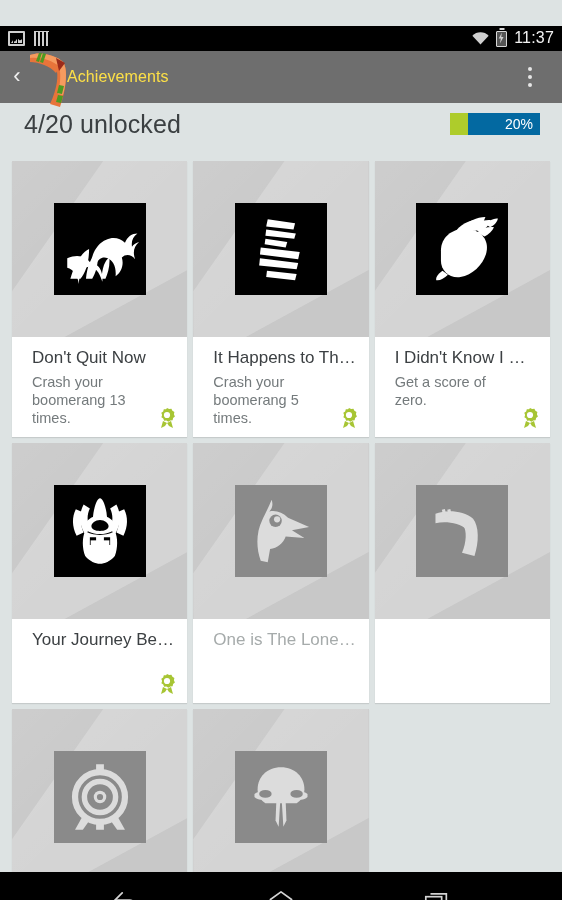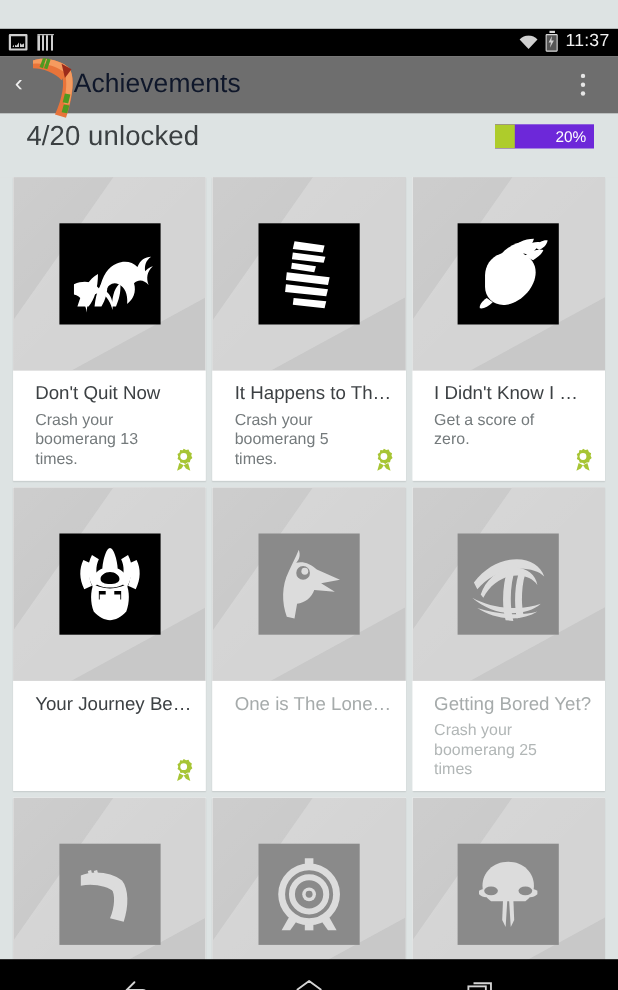--- a/index.html
+++ b/index.html
@@ -108,22 +108,22 @@
     display: flex;
     align-items: center;
     justify-content: center;
     color: #f0f0f0;
     font-size: 22px;
     line-height: 1;
     padding-bottom: 2px;
     cursor: pointer;
   }
   .appbar-title {
-    color: #0f172a;
-    font-size: 24px;
+    color: #fde047;
+    font-size: 16px;
     font-weight: 400;
     margin-left: 33px;
     letter-spacing: 0.1px;
   }
   .overflow-menu {
     margin-left: auto;
     margin-right: 20px;
     width: 24px; height: 34px;
     display: flex;
     flex-direction: column;
@@ -341,21 +341,21 @@
 
     <div class="overflow-menu">
       <i></i>
       <i></i>
       <i></i>
     </div>
   </div>
 
   <div class="header-row">
     <div class="unlocked-text">4/20 unlocked</div>
-    <div class="progress-wrap" style="background: #6d28d9;">
+    <div class="progress-wrap" style="background: #0369a1;">
       <div class="progress-fill" style="width: 20%; background: rgb(174, 204, 43);"></div>
       <div class="progress-label">20%</div>
     </div>
   </div>
 
   <div class="grid" id="grid">
       <div class="card">
         <div class="card-media">
           <div class="badge-img">
             <svg viewBox="0 0 100 100">
@@ -479,40 +479,20 @@
         </div>
         <div class="card-body">
           <div class="card-title">One is The Lonelies…</div>
         </div>
       </div>
       <div class="card locked">
         <div class="card-media">
           <div class="badge-img">
             <svg viewBox="0 0 100 100">
               <g class="fg">
-                <path class="fg" d="M10 48c14-18 32-27 50-27 16 0 28 8 32 20-6-6-16-9-28-9-18 0-36 8-50 24z"></path>
-                <path class="fg" d="M18 62c6-18 22-31 40-31 14 0 24 8 26 20-5-7-13-11-23-11-16 0-31 9-40 26z"></path>
-                <path class="fg" d="M50 30c-4 12-6 25-6 38 0 9 1 17 3 24l9 1c-2-8-3-17-3-26 0-13 2-26 6-37z"></path>
-                <path class="fg" d="M62 38c-3 10-4 21-4 31 0 8 1 15 2 21l8-3c-1-6-2-12-2-19 0-10 1-21 4-30z"></path>
-                <path class="fg" d="M8 66c14 12 30 18 46 18 14 0 26-4 34-11-8 3-18 5-30 5-18 0-35-4-50-12z"></path>
-                <path class="fg" d="M14 78c12 8 26 12 40 12 12 0 22-3 30-8-7 2-15 3-24 3-16 0-32-2-46-7z"></path>
-              </g>
-            </svg>
-          </div>
-        </div>
-        <div class="card-body">
-          <div class="card-title">Getting Bored Yet?</div>
-          <div class="card-desc">Crash your boomerang 25 times</div>
-        </div>
-      </div>
-      <div class="card locked">
-        <div class="card-media">
-          <div class="badge-img">
-            <svg viewBox="0 0 100 100">
-              <g class="fg">
                 <path class="fg" d="M16 28c14-6 36-4 48 6l-8 14c-9-8-26-11-40-8z"></path>
                 <path class="fg" d="M64 34c8 10 8 30 2 48l-16-4c6-14 6-28 2-34z"></path>
                 <rect class="fg" x="26" y="22" width="4" height="16" transform="rotate(-14 28 30)"></rect>
                 <rect class="fg" x="33" y="22" width="4" height="16" transform="rotate(-14 35 30)"></rect>
                 <rect class="fg" x="52" y="62" width="16" height="4" transform="rotate(70 60 64)"></rect>
                 <rect class="fg" x="52" y="70" width="16" height="4" transform="rotate(70 60 72)"></rect>
               </g>
             </svg>
           </div>
         </div>

